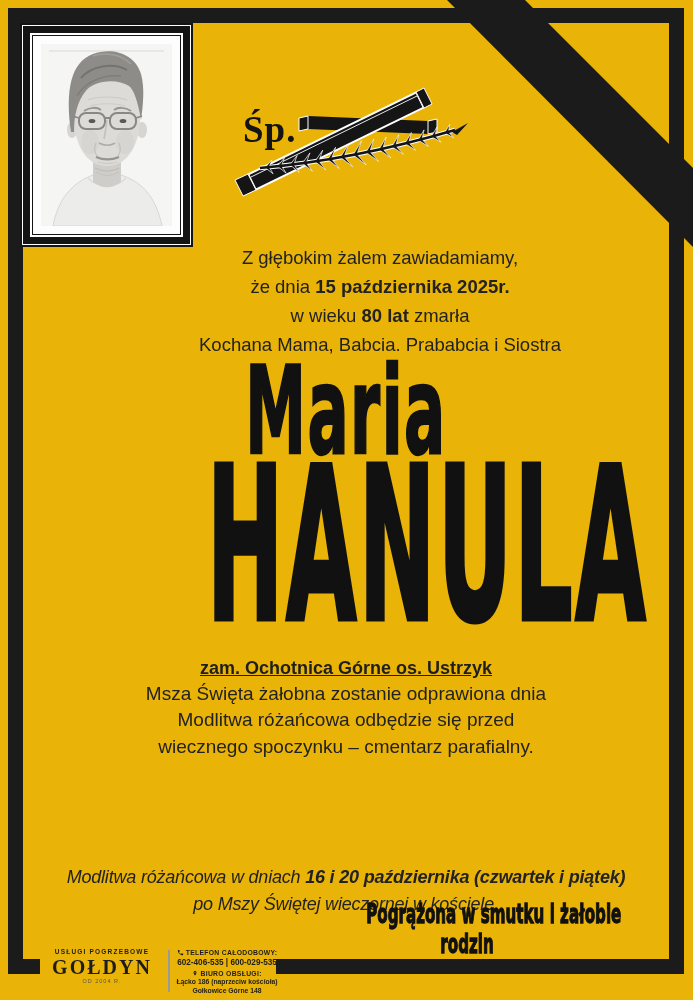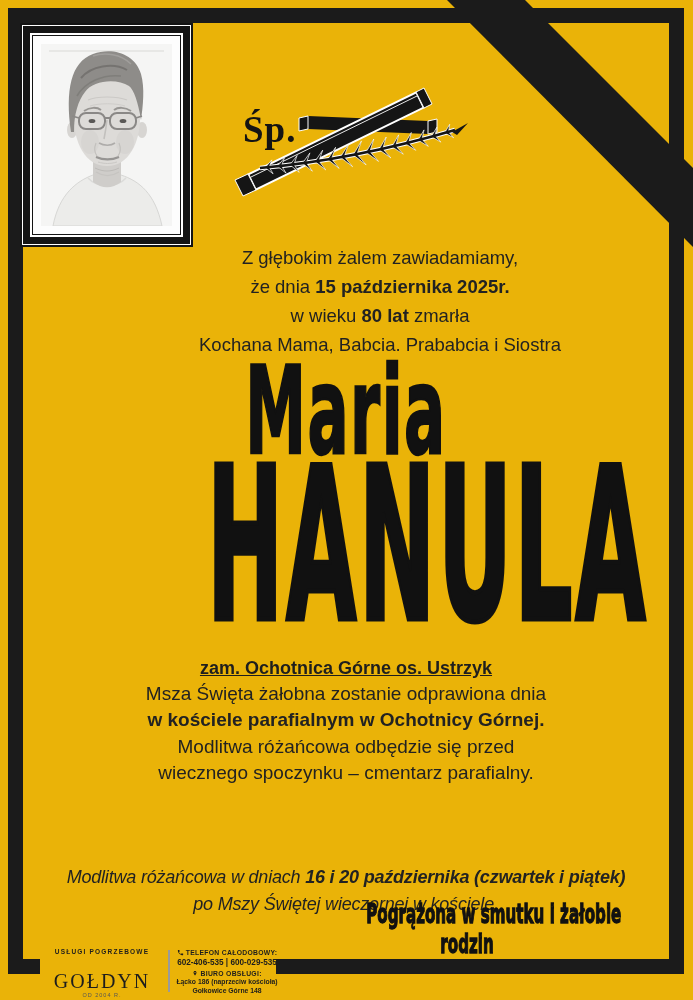--- a/index.html
+++ b/index.html
@@ -38,22 +38,22 @@
   .rosary{top:864px;font-size:18px;line-height:27px;font-style:italic;color:#222;letter-spacing:-0.2px;}
   .mourning{position:absolute;left:287px;top:899px;width:360px;text-align:center;
             font-family:"DejaVu Sans",sans-serif;font-weight:bold;font-size:27px;line-height:30px;
             color:#111;transform:scaleX(.56);transform-origin:50% 0;
             -webkit-text-stroke:1.3px #111;white-space:nowrap;}
   b{font-weight:bold;}
 
   
   .footer-logo{position:absolute;left:38px;top:948px;width:128px;text-align:center;color:#1d1d1d;}
   .footer-services{font-size:6.5px;font-weight:bold;letter-spacing:1.2px;}
-  .footer-brand{font-family:"Liberation Serif",serif;font-weight:normal;font-size:20px;
-                letter-spacing:2px;line-height:20px;margin-top:16px;}
+  .footer-brand{font-family:"Liberation Serif",serif;font-weight:bold;font-size:20px;
+                letter-spacing:2px;line-height:20px;margin-top:2px;}
   .footer-since{font-size:5.5px;letter-spacing:1px;color:#555;margin-top:1px;}
   .footer-divider{position:absolute;left:168px;top:950px;width:1.5px;height:42px;background:#9a9a9a;}
   .footer-contact{position:absolute;left:174px;top:949px;width:106px;text-align:center;color:#1d1d1d;}
   .fc-label{font-size:6.8px;font-weight:bold;letter-spacing:.3px;white-space:nowrap;}
   .fc-phones{font-size:8.2px;font-weight:bold;white-space:nowrap;margin:1px 0 3px 0;}
   .fc-addr{font-size:6.8px;font-weight:bold;white-space:nowrap;line-height:8.5px;}
   .fc-icon{display:inline-block;vertical-align:-1px;}
 </style>
 </head>
 <body>
@@ -181,21 +181,20 @@
     <div><span>w wieku </span><b>80 lat</b><span> zmarła</span></div>
     <div>Kochana Mama, Babcia. Prababcia i Siostra</div>
   </div>
 
   <div class="center-line first-name">Maria</div>
   <div class="center-line last-name">HANULA</div>
   <div class="center-line residence">zam. Ochotnica Górne os. Ustrzyk</div>
 
   <div class="center-line mass">
     <div>Msza Święta żałobna zostanie odprawiona dnia</div>
-    <div><b>w kościele parafialnym w Ochotnicy Górnej.</b></div>
     <div>Modlitwa różańcowa odbędzie się przed</div>
     <div>wiecznego spoczynku – cmentarz parafialny.</div>
   </div>
 
   <div class="center-line rosary">
     <div><span>Modlitwa różańcowa w dniach </span><b>16 i 20 października (czwartek i piątek)</b></div>
     <div>po Mszy Świętej wieczornej w kościele.</div>
   </div>
 
   <div class="mourning">

